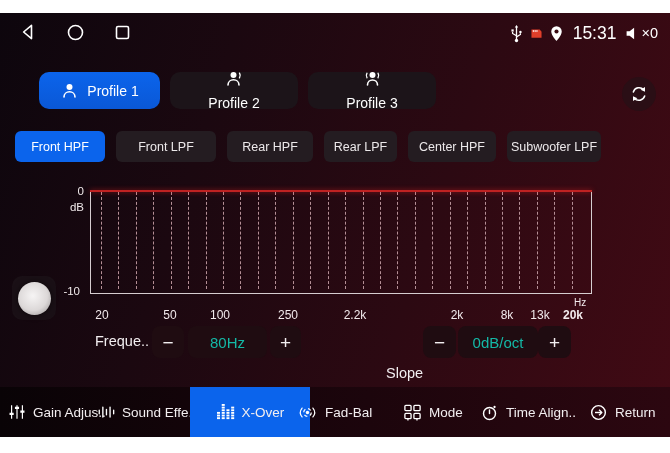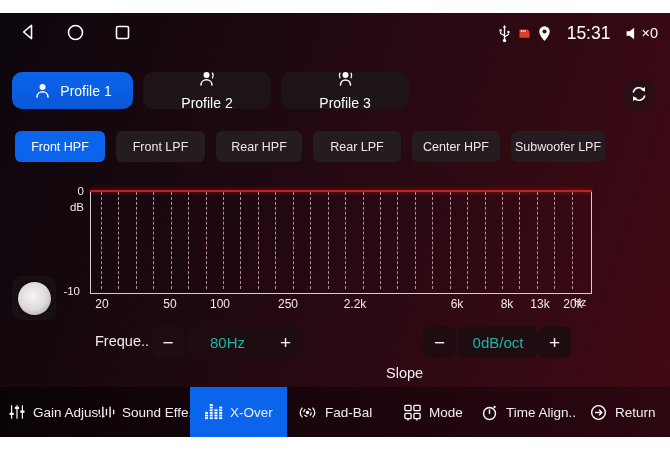--- a/index.html
+++ b/index.html
@@ -6,56 +6,56 @@
   .screen{position:relative;width:670px;height:453px;background:#ffffff;overflow:hidden;
           font-family:"Liberation Sans",sans-serif;color:#fff;}
   .app{position:absolute;left:0;top:13px;width:670px;height:424px;
        background:linear-gradient(108deg,#0d060d 0%,#1b0810 30%,#2c0912 62%,#420a14 100%);}
 
   
   .statusbar{position:absolute;left:0;top:0;width:100%;height:40px;}
   .andnav{position:absolute;left:18px;top:9px;display:flex;align-items:center;gap:27px;}
   .andnav .navbtn{width:20px;height:20px;display:flex;align-items:center;justify-content:center;cursor:pointer;}
   .statusright{position:absolute;right:12px;top:8px;display:flex;align-items:center;gap:6px;height:24px;}
-  .time{font-size:17.5px;color:#fff;margin:0 9px;}
+  .time{font-size:17.5px;color:#fff;margin:0 3px;}
   .mutewrap{display:flex;align-items:center;gap:1px;}
   .mutetext{font-size:14.5px;color:#fff;}
 
   
   .profiles{position:absolute;left:12px;top:59px;display:flex;gap:10px;}
   .profile-btn{height:37px;border-radius:10px;display:flex;align-items:center;justify-content:center;
                gap:8px;background:#1c1419;color:#fff;font-size:14px;cursor:pointer;padding:0 14px;}
   .profile-btn.p1{width:93px;}
   .profile-btn.p2,.profile-btn.p3{width:100px;flex-direction:column;}
-  .profile-btn.active{background:linear-gradient(180deg,var(--accent),#0a58d6);}
+  .profile-btn.active{background:linear-gradient(180deg,var(--accent),#0a58d6);margin-left:27px;}
   .refresh-btn{position:absolute;left:622px;top:64px;width:34px;height:34px;border-radius:50%;
                background:#2a0e15;display:flex;align-items:center;justify-content:center;cursor:pointer;}
 
   
   .filters{position:absolute;left:15px;top:118px;display:flex;gap:11px;}
   .filter-btn{height:31px;border-radius:6px;background:#241c21;color:#ece8ea;font-size:12.5px;
               display:flex;align-items:center;justify-content:center;cursor:pointer;}
   .filter-btn.active{background:var(--accent);color:#fff;}
-  .fw1{width:90px}.fw2{width:89px}.fw3{width:86px}.fw4{width:88px}
+  .fw1{width:90px}.fw2{width:100px}.fw3{width:86px}.fw4{width:73px}
   .fw5{width:88px}.fw6{width:88px}.fw7{width:94px}
 
   
   .plot{position:absolute;left:90px;top:177px;width:500px;height:103px;
         border-left:1px solid var(--plotborder);border-right:1px solid var(--plotborder);
         border-bottom:1px solid var(--plotborder);}
   .gridlines{position:absolute;inset:0;overflow:hidden;}
   .gridline{position:absolute;top:2px;bottom:4px;width:0;
             border-left:1px dashed var(--gridline);}
   .curve{position:absolute;left:-1px;right:-1px;height:2px;background:var(--curve);
          box-shadow:0 0 5px rgba(255,40,40,.55);}
   .ylab{position:absolute;width:26px;text-align:right;font-size:11.5px;color:#f0e9ea;}
   .ylab.y0{left:58px;top:172px;}
   .ylab.ydb{left:58px;top:188px;}
   .ylab.ym10{left:54px;top:272px;}
-  .xticks{position:absolute;left:90px;top:284px;width:500px;height:15px;}
+  .xticks{position:absolute;left:90px;top:295px;width:500px;height:15px;}
   .xtick{position:absolute;transform:translateX(-50%);font-size:12px;color:#f2eaec;white-space:nowrap;}
   .xunit{position:absolute;left:574px;top:284px;font-size:10px;color:#f2eaec;}
 
   
   .knobbox{position:absolute;left:12px;top:263px;width:44px;height:44px;border-radius:10px;
            background:#1a1016;display:flex;align-items:center;justify-content:center;cursor:pointer;}
   .knob{width:33px;height:33px;border-radius:50%;
         background:radial-gradient(circle at 45% 42%,#f6f4f4 0%,#dcd8d8 55%,#8f8b8b 100%);
         box-shadow:0 0 6px rgba(0,0,0,.6);}
 
@@ -71,21 +71,21 @@
   .b-fm{left:152px;width:32px;}  .v-f{left:188px;width:79px;} .b-fp{left:270px;width:31px;}
   .b-sm{left:423px;width:33px;}  .v-s{left:458px;width:80px;} .b-sp{left:538px;width:33px;}
 
   
   .bottombar{position:absolute;left:0;top:374px;width:670px;height:50px;
              background:linear-gradient(to right,#090306,#1c050c 55%,#2c0710);}
   .bn-item{position:absolute;top:0;height:50px;display:flex;align-items:center;gap:7px;
            font-size:13.5px;color:#f2eef0;cursor:pointer;white-space:nowrap;}
   .bn-item.active{background:var(--accent);justify-content:center;}
   .bn-gain{left:8px;}  .bn-sound{left:97px;}
-  .bn-xover{left:190px;width:97px;}
+  .bn-xover{left:190px;width:120px;}
   .bn-fad{left:297px;justify-content:space-between;} .bn-mode{left:403px;} .bn-time{left:480px;} .bn-return{left:589px;}
   .icon{display:flex;align-items:center;justify-content:center;}
 </style>
 </head>
 <body>
 
 <div class="screen">
   <div class="app">
 
     <div class="statusbar">
@@ -241,24 +241,24 @@
           <div class="gridline" style="left: 96.149%;"></div>
         </div>
       <div class="curve" style="top: 0%;"></div>
     </div>
     <div class="xticks">
         <span class="xtick" style="left: 2.4%;">20</span>
         <span class="xtick" style="left: 16%;">50</span>
         <span class="xtick" style="left: 26%;">100</span>
         <span class="xtick" style="left: 39.6%;">250</span>
         <span class="xtick" style="left: 53%;">2.2k</span>
-        <span class="xtick" style="left: 73.4%;">6k</span>
+        <span class="xtick" style="left: 73.4%;">2k</span>
         <span class="xtick" style="left: 83.4%;">8k</span>
         <span class="xtick" style="left: 90%;">13k</span>
-        <span class="xtick" style="left: 96.6%;">20k</span>
+        <span class="xtick" style="left: 96.6%; font-weight: bold;">20k</span>
       </div>
     <span class="xunit">Hz</span>
 
     <div class="knobbox">
       <div class="knob"></div>
     </div>
 
     <span class="ctl-label freq">Freque..</span>
     <div class="ctl-btn b-fm">−</div>
     <div class="ctl-val v-f">80Hz</div>

